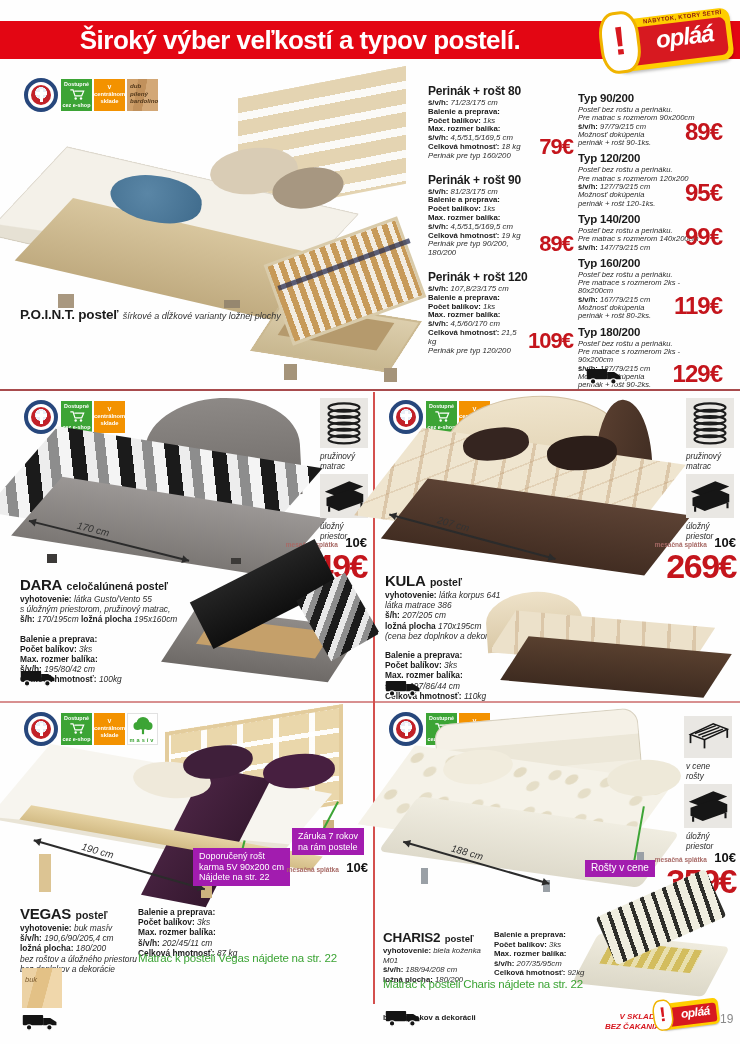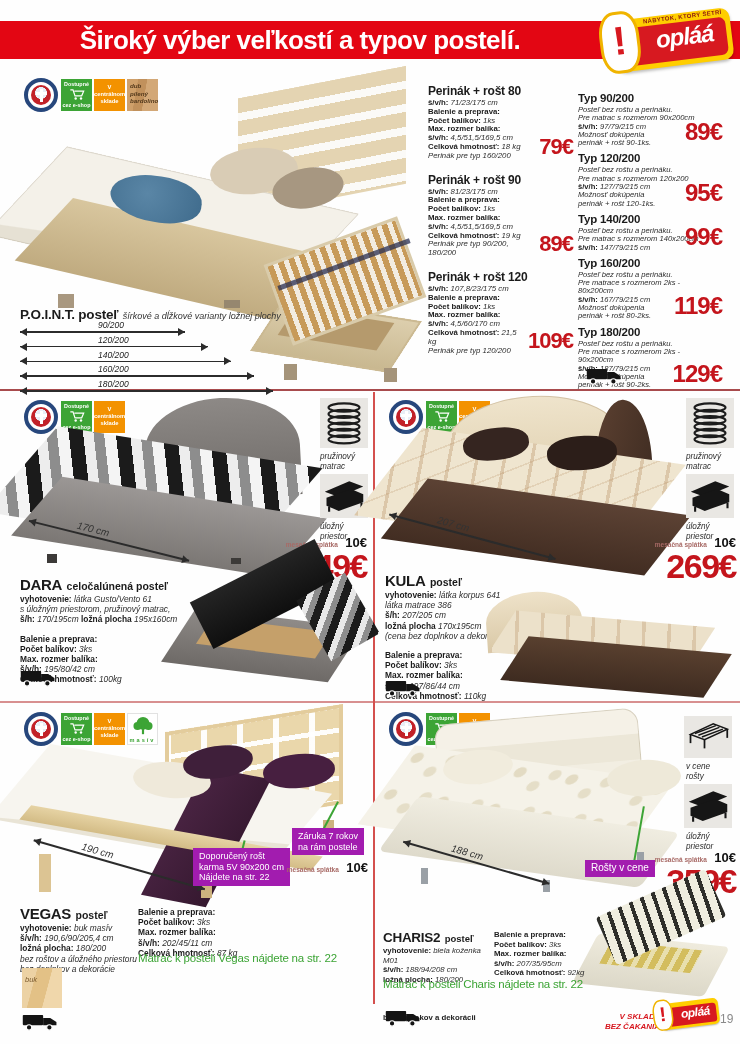--- a/index.html
+++ b/index.html
@@ -192,42 +192,20 @@
                 border:3px solid #d9cbaa;box-sizing:border-box;"></div>
     <div class="shape" style="left:18px;top:26px;width:140px;height:5px;background:rgba(40,45,80,.75);transform:rotate(-20deg);"></div>
     <div class="shape" style="left:28px;top:128px;width:13px;height:16px;background:#a5947a;"></div>
     <div class="shape" style="left:128px;top:132px;width:13px;height:14px;background:#a5947a;"></div>
   </div>
 
   <div class="point-head">
     <span class="point-name">P.O.I.N.T. posteľ</span>
     <span class="point-sub">šírkové a dĺžkové varianty ložnej plochy</span>
   </div>
-  <div class="size-rows">
-    <div class="size-row" style="width:165px;">
-      <span class="size-label">90/200</span>
-      <div class="darrow"></div>
-    </div>
-    <div class="size-row" style="width:188px;">
-      <span class="size-label">120/200</span>
-      <div class="darrow"></div>
-    </div>
-    <div class="size-row" style="width:211px;">
-      <span class="size-label">140/200</span>
-      <div class="darrow"></div>
-    </div>
-    <div class="size-row" style="width:234px;">
-      <span class="size-label">160/200</span>
-      <div class="darrow"></div>
-    </div>
-    <div class="size-row" style="width:253px;">
-      <span class="size-label">180/200</span>
-      <div class="darrow"></div>
-    </div>
-  </div>
 
   <div class="col-perinak">
 
       <div class="pblock">
         <div class="ptitle">Perinák + rošt 80</div>
         <div class="line"><b>š/v/h:</b> <i>71/23/175 cm</i></div>
         <div class="line"><b>Balenie a preprava:</b></div>
         <div class="line"><b>Počet balíkov:</b> <i>1ks</i></div>
         <div class="line"><b>Max. rozmer balíka:</b></div>
         <div class="line"><b>š/v/h:</b> <i>4,5/51,5/169,5 cm</i></div>
@@ -390,21 +368,21 @@
       <span class="inst-val">10€</span>
     </div>
     <div class="price-big">249€</div>
   </div>
 
   <div class="spec" style="position:absolute;left:20px;top:576px;width:220px;">
     <div>
       <span class="prod-name">DARA</span>
       <span class="prod-type">celočalúnená posteľ</span>
     </div>
-    <div class="line"><b>vyhotovenie:</b> <i>látka Gusto/Vento 61</i></div>
+    <div class="line"><b>vyhotovenie:</b> <i>látka Gusto/Vento 55</i></div>
     <div class="line"><i>s úložným priestorom, pružinový matrac,</i></div>
     <div class="line"><b>š/h:</b> <i>170/195cm</i> <b>ložná plocha</b> <i>195x160cm</i></div>
     <div class="gap"></div>
     <div class="line"><b>Balenie a preprava:</b></div>
     <div class="line"><b>Počet balíkov:</b> <i>3ks</i></div>
     <div class="line"><b>Max. rozmer balíka:</b></div>
     <div class="line"><b>š/v/h:</b> <i>195/80/42 cm</i></div>
     <div class="line"><b>Celková hmotnosť:</b> <i>100kg</i></div>
   </div>
   <svg class="truck" style="left:20px;top:668px;" viewBox="0 0 46 24">

